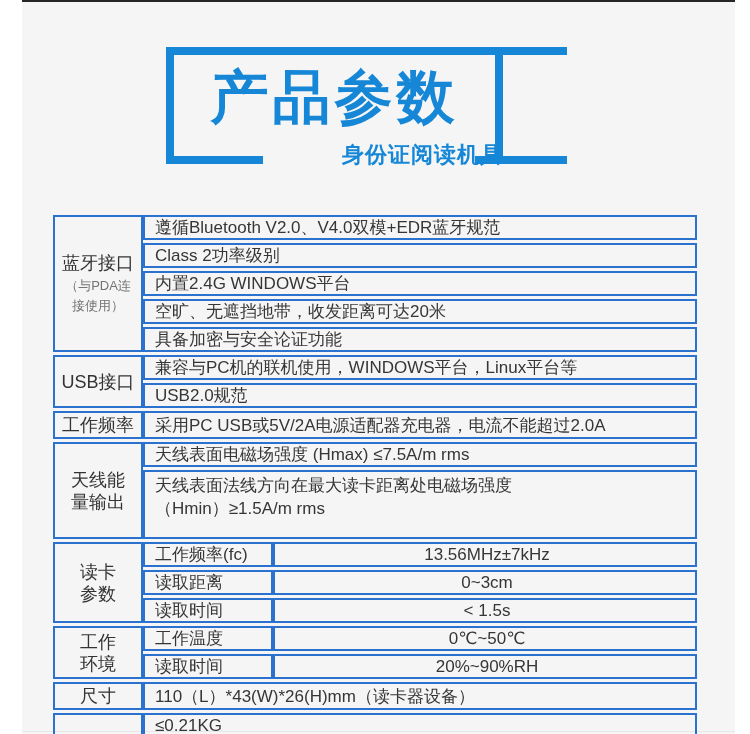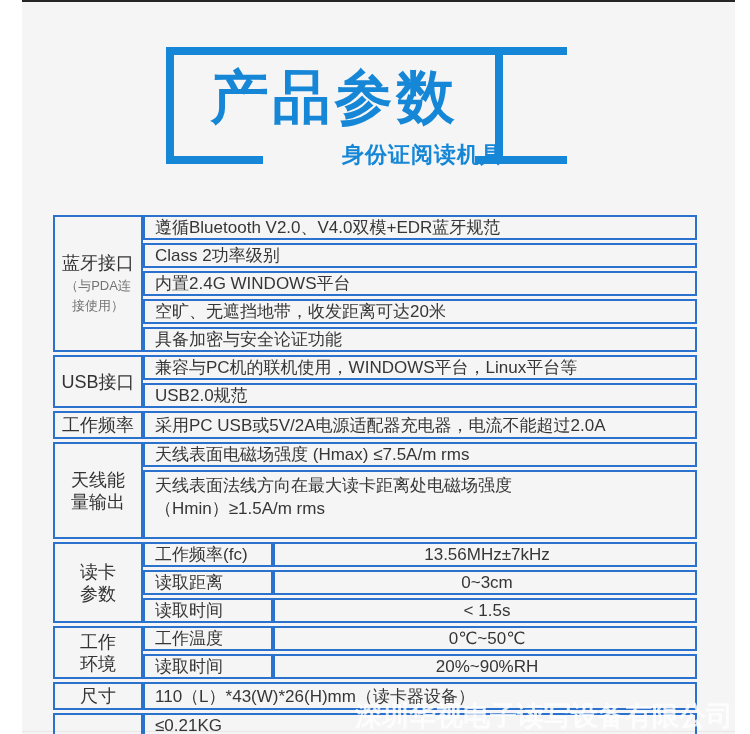--- a/index.html
+++ b/index.html
@@ -175,14 +175,13 @@
 
       <tr class="r-short">
         <td class="cat">
           
         </td>
         <td class="spec" colspan="2">≤0.21KG</td>
       </tr>
     </tbody>
   </table>
 
-  <div class="watermark">深圳华视电子读写设备有限公司</div>
 </div>
 
 </body></html>

